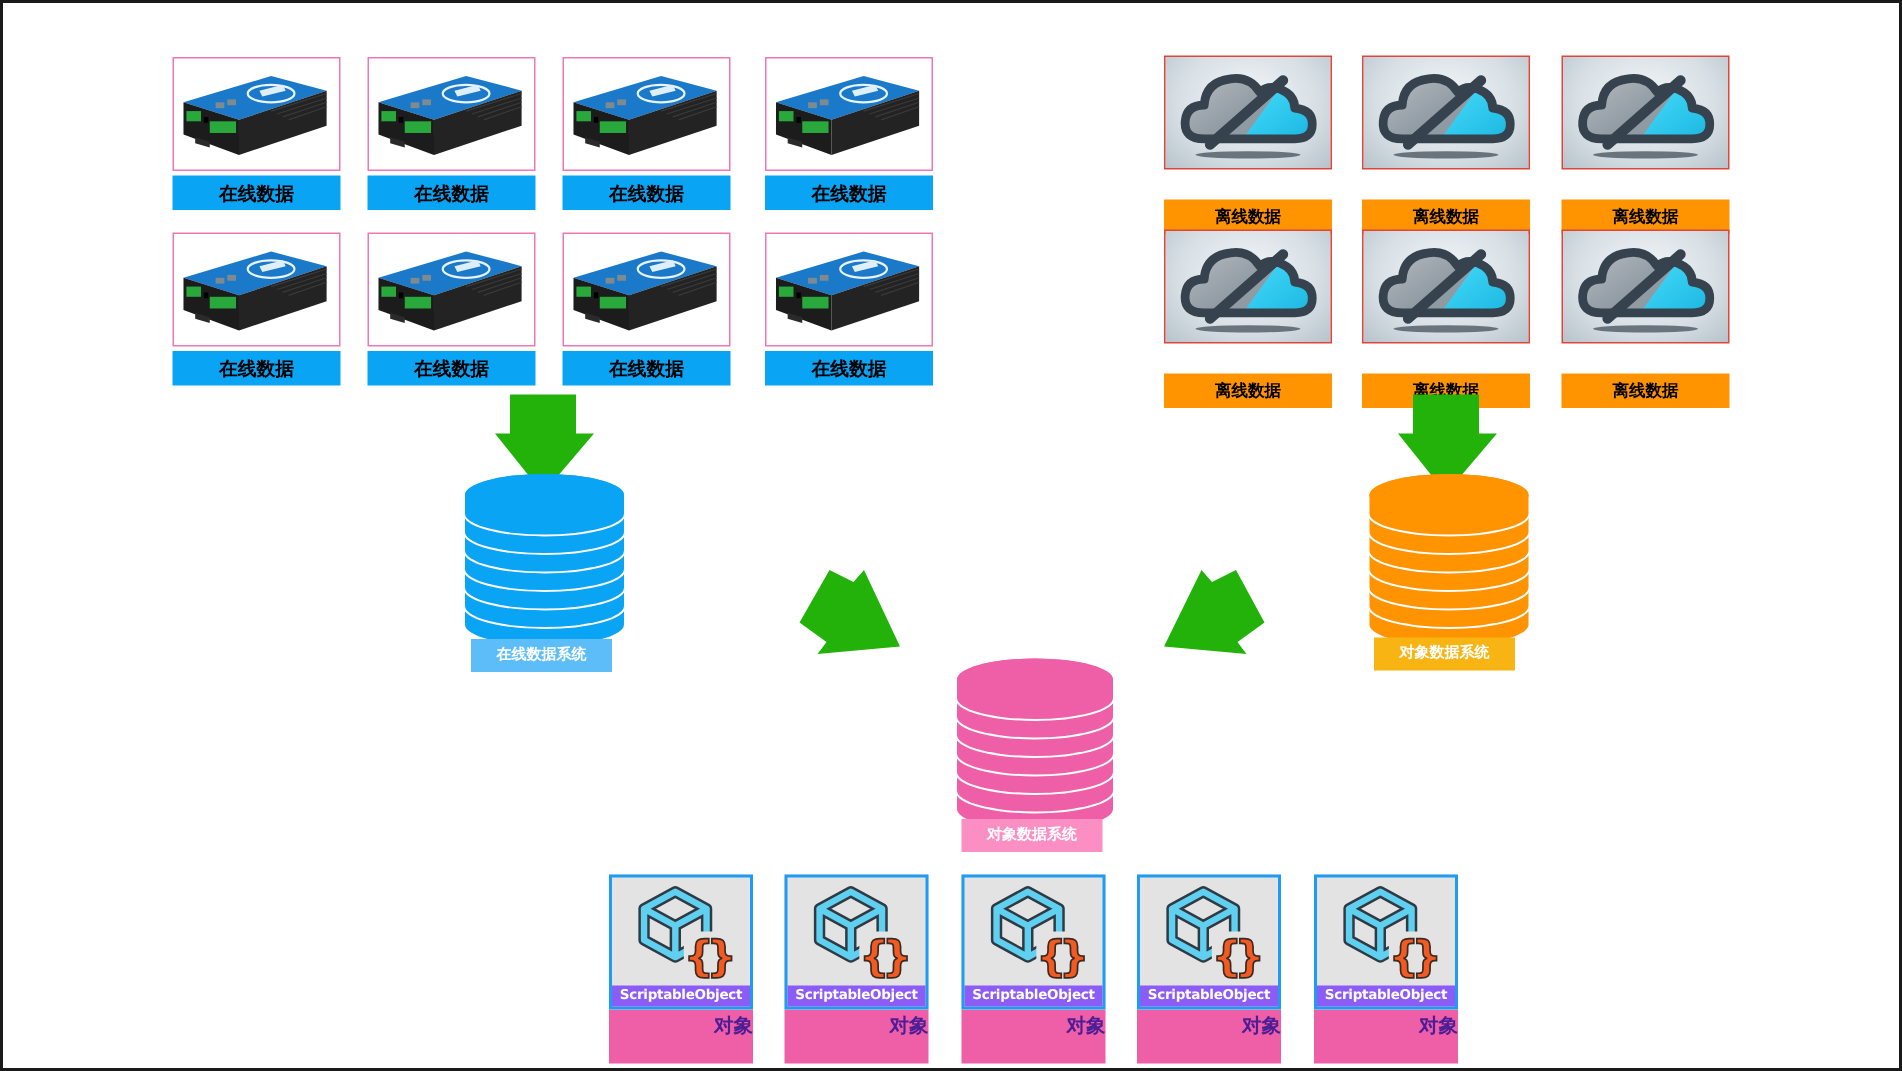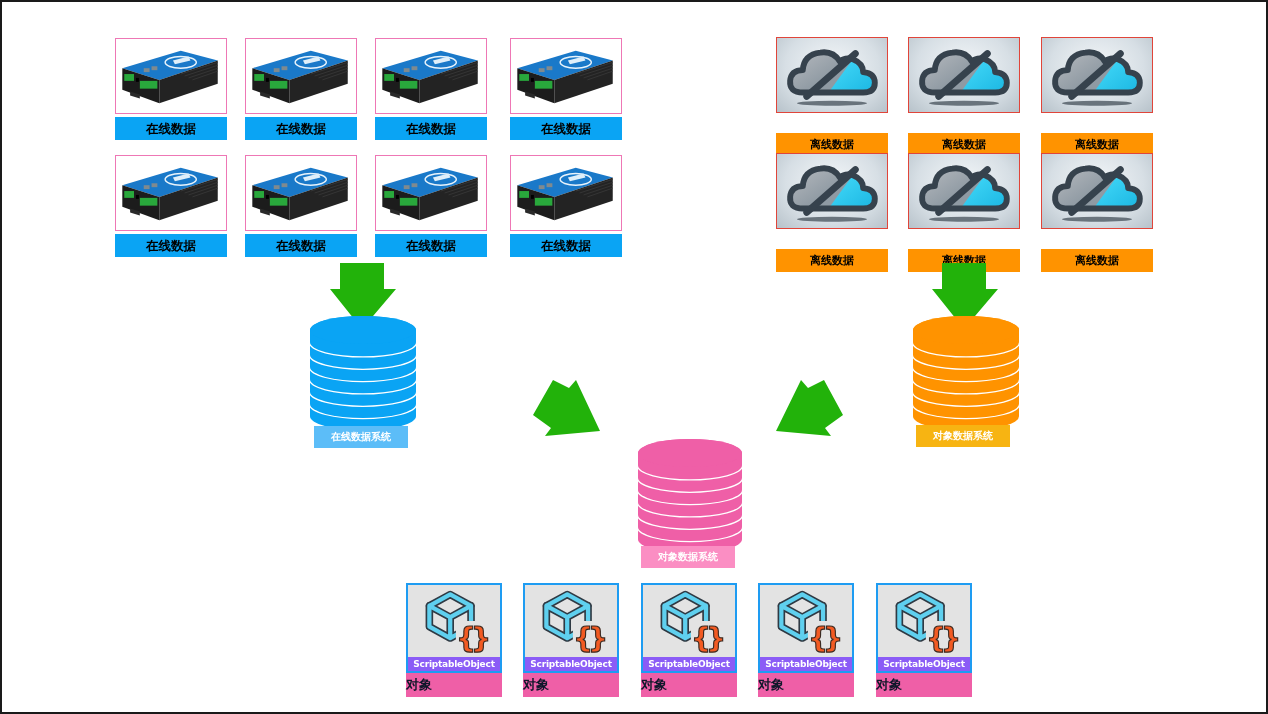--- a/index.html
+++ b/index.html
@@ -29,22 +29,22 @@
   .obj .pic {
     height: 90px; box-sizing: border-box; border: 2px solid #1e9cf2;
     background: #e3e3e3; position: relative;
   }
   .obj .tag {
     position: absolute; left: 0; right: 0; bottom: 0; height: 14px;
     background: #8b5cf6; color: #fff; font-size: 9px; font-weight: bold;
     text-align: center; line-height: 14px; letter-spacing: -0.2px;
   }
   .obj .lbl {
-    height: 24px; background: #ef5fa7; color: #0f172a; font-weight: bold;
-    text-align: left; line-height: 24px; font-size: 13px;
+    height: 36px; background: #ef5fa7; color: #4c1d95; font-weight: bold;
+    text-align: right; line-height: 24px; font-size: 13px;
   }
   .sys-label {
     position: absolute; color: #fff; font-weight: bold; font-size: 10px;
     text-align: left; height: 22px; line-height: 22px; padding: 0 17px;
   }
   svg.abs { position: absolute; overflow: visible; }
 </style>
 </head>
 <body>
 

